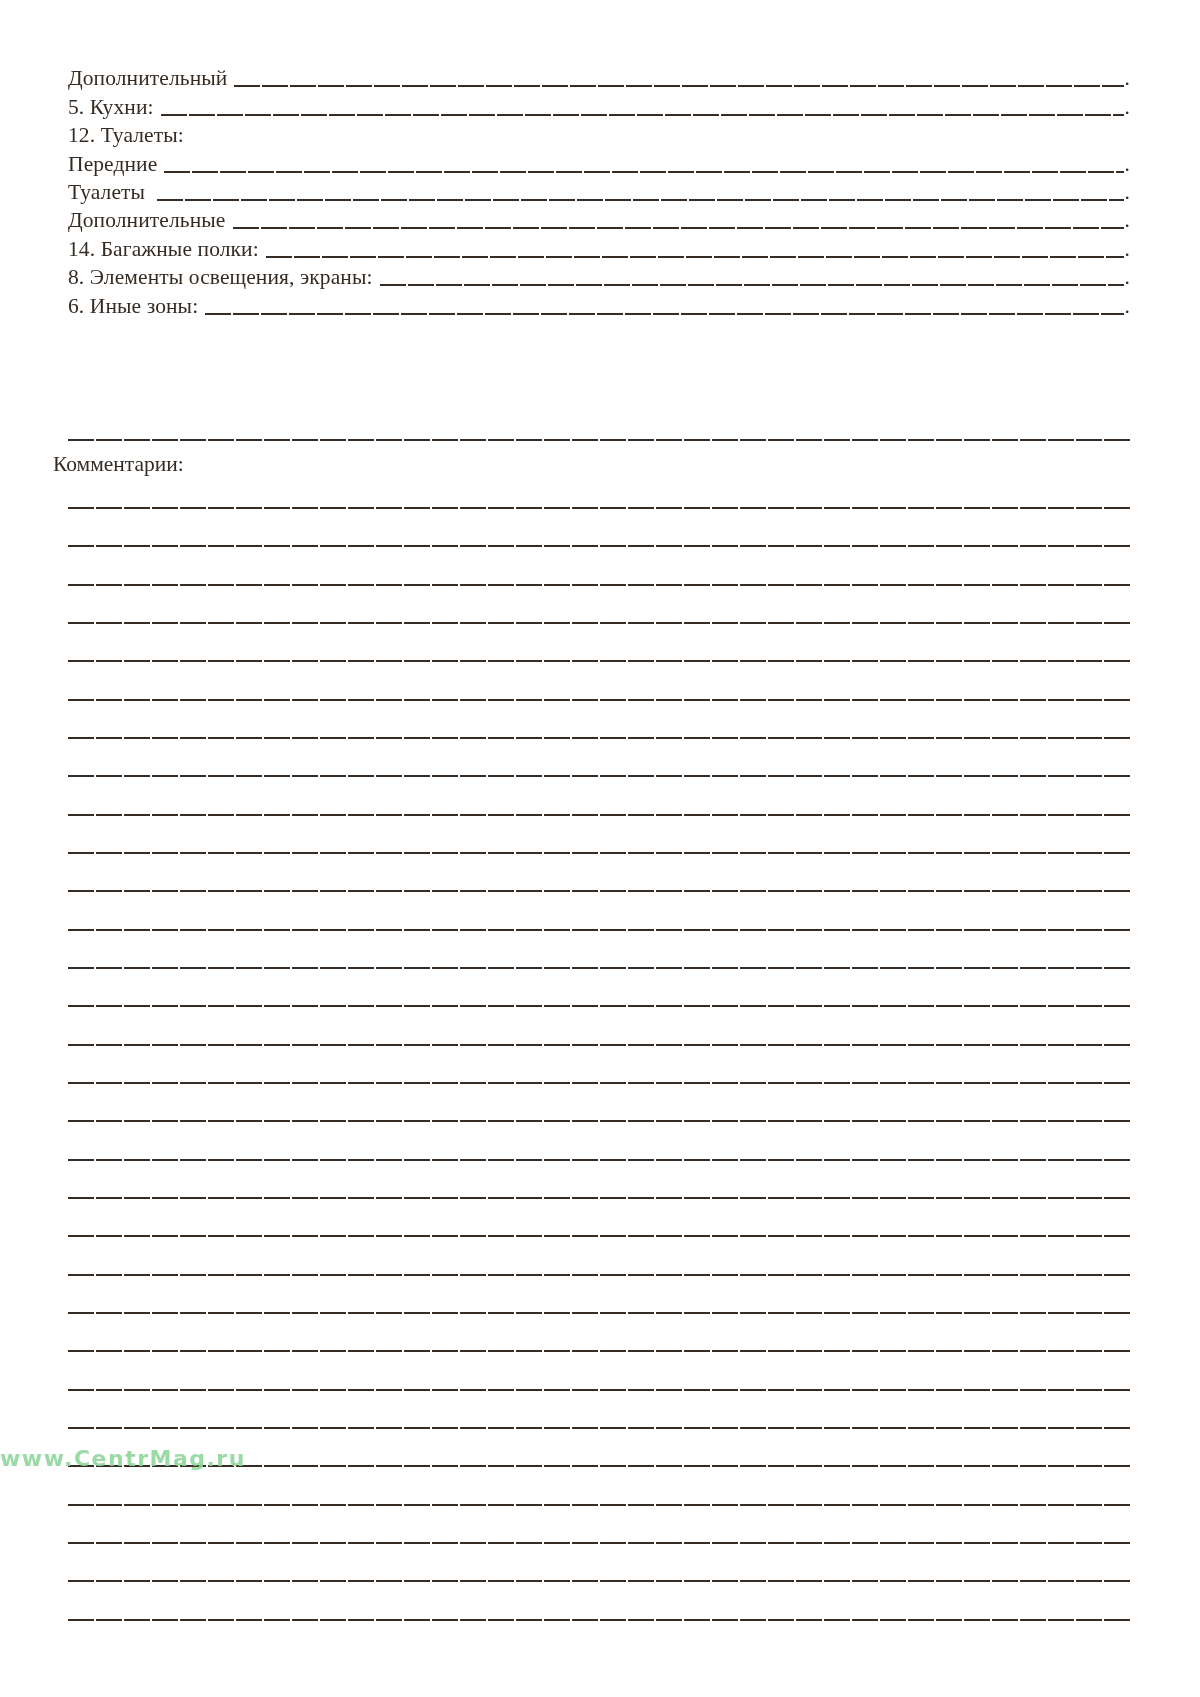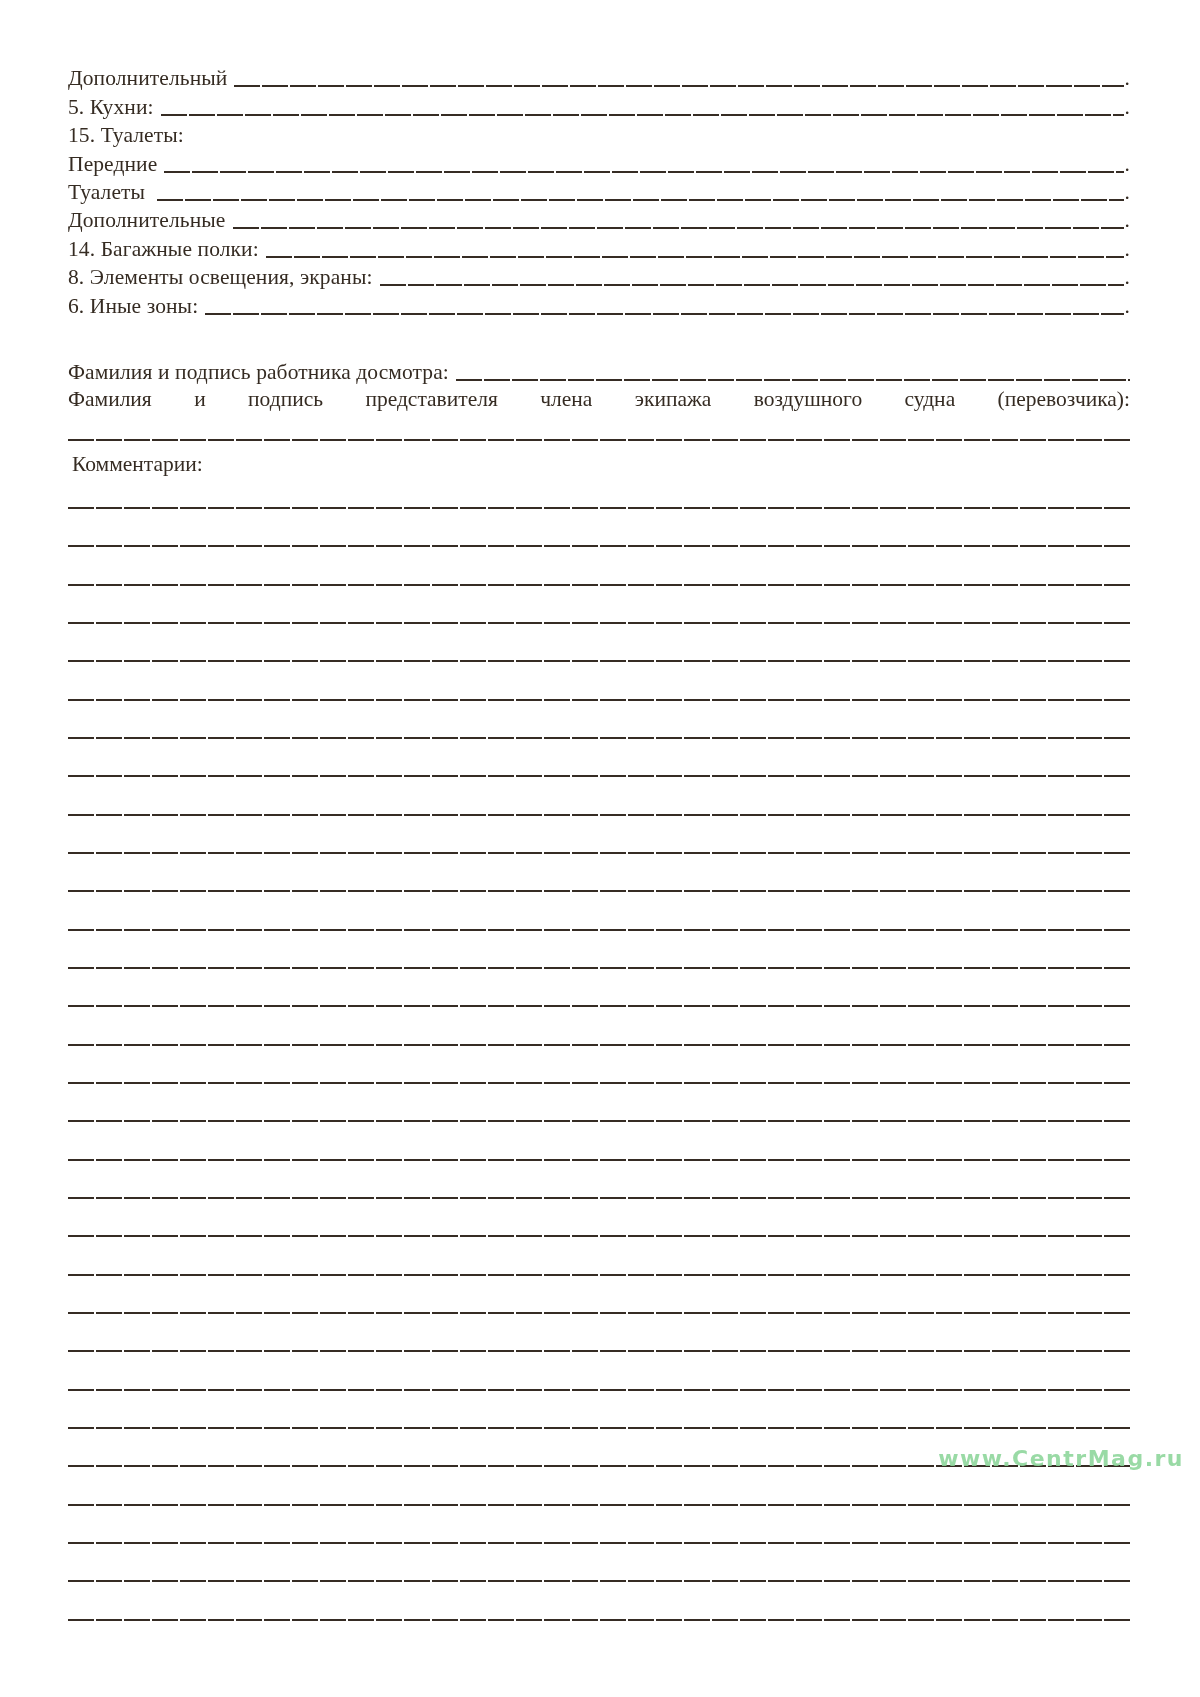--- a/index.html
+++ b/index.html
@@ -42,67 +42,66 @@
     height:29px;line-height:29px;
     text-align:justify;text-align-last:justify;
     white-space:normal;
     font-size:21.5px;
   }
   .sig-blank{
     position:absolute;left:68px;top:439px;width:1062px;height:2px;
     background:repeating-linear-gradient(90deg,var(--rule) 0 26px,rgba(0,0,0,0) 26px 28px);
   }
   .comments-label{
-    position:absolute;left:72px;top:452px;
+    position:absolute;left:53px;top:452px;
     font-size:21.5px;
   }
   .clines{
     position:absolute;left:68px;top:470.7px;width:1062px;
   }
   .cline{
     position:relative;
     height:38.33px;
     box-sizing:border-box;
   }
   .cline::after{
     content:"";
     position:absolute;left:0;right:0;bottom:0;height:2px;
     background:repeating-linear-gradient(90deg,var(--rule) 0 26px,rgba(0,0,0,0) 26px 28px);
   }
   .watermark{
     position:absolute;left:0;right:16px;top:1446px;
-    text-align:right;
+    text-align:left;
     font-family:"DejaVu Sans",sans-serif;
     font-weight:bold;
     font-size:22px;
     letter-spacing:1.5px;
     color:#8fd69c;
     opacity:0.9;
     z-index:5;
-    padding-left:38px;
   }
 </style>
 </head>
 <body>
 
 <div class="page">
 
   <div class="zones">
     <div class="frow">
       <span class="flabel">Дополнительный</span>
       <span class="rule"></span>
       <span class="fdot">.</span>
     </div>
     <div class="frow">
       <span class="flabel">5. Кухни:</span>
       <span class="rule"></span>
       <span class="fdot">.</span>
     </div>
     <div class="frow">
-      <span class="flabel">15. Туалеты:</span>
+      <span class="flabel">12. Туалеты:</span>
     </div>
     <div class="frow">
       <span class="flabel">Передние</span>
       <span class="rule"></span>
       <span class="fdot">.</span>
     </div>
     <div class="frow">
       <span class="flabel" style="padding-right:12px">Туалеты</span>
       <span class="rule"></span>
       <span class="fdot">.</span>
@@ -122,27 +121,20 @@
       <span class="rule"></span>
       <span class="fdot">.</span>
     </div>
     <div class="frow">
       <span class="flabel">6. Иные зоны:</span>
       <span class="rule"></span>
       <span class="fdot">.</span>
     </div>
   </div>
 
-  <div class="sig">
-    <div class="frow">
-      <span class="flabel">Фамилия и подпись работника досмотра:</span>
-      <span class="rule"></span>
-    </div>
-    <span class="crew-label">Фамилия и подпись представителя члена экипажа воздушного судна (перевозчика):</span>
-  </div>
 
   <div class="sig-blank"></div>
 
   <div class="comments-label">Комментарии:</div>
 
   <div class="clines">
       <div class="cline"></div>
       <div class="cline"></div>
       <div class="cline"></div>
       <div class="cline"></div>

